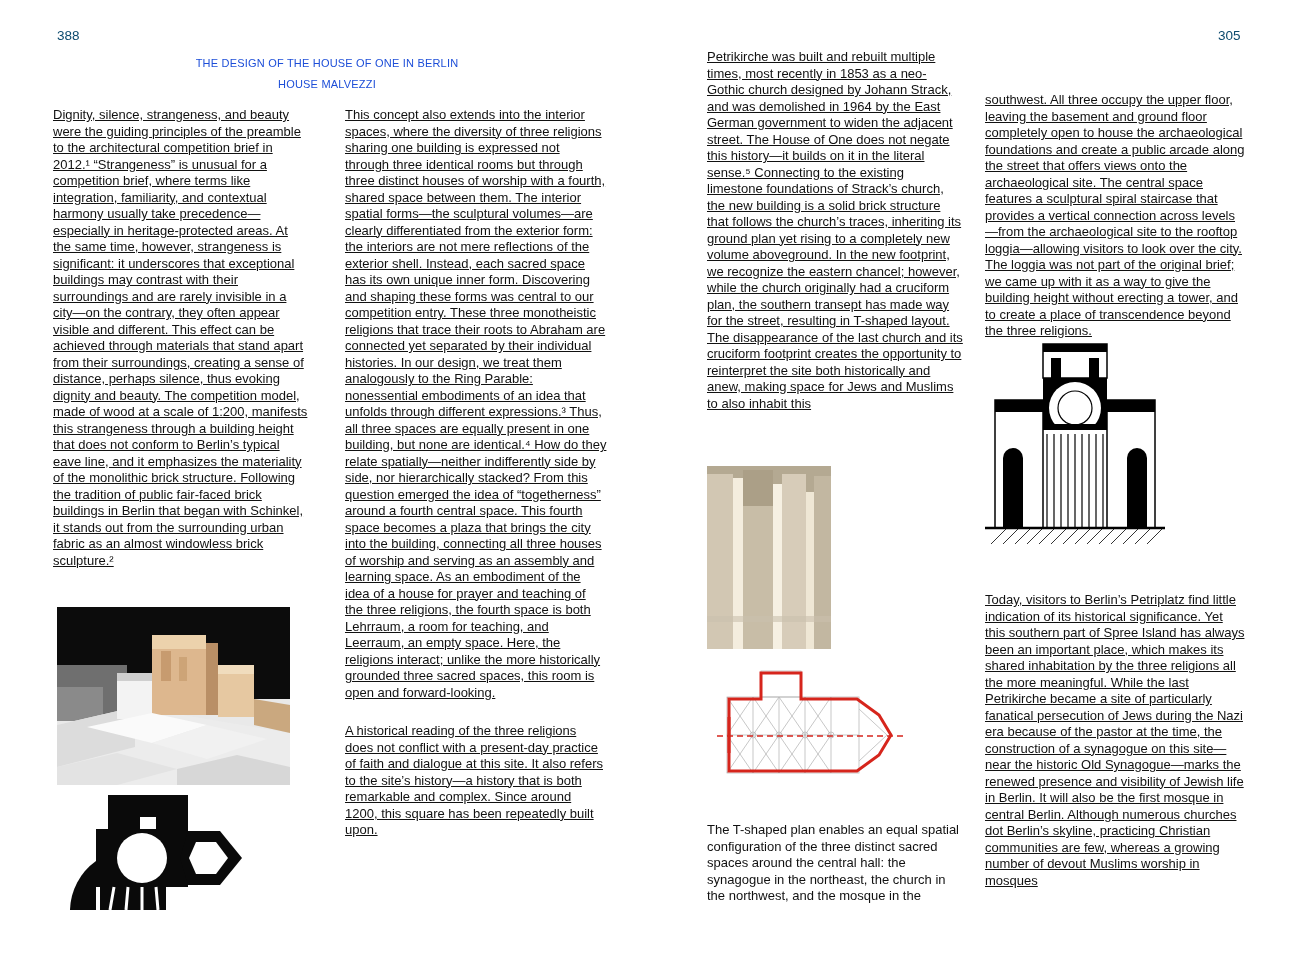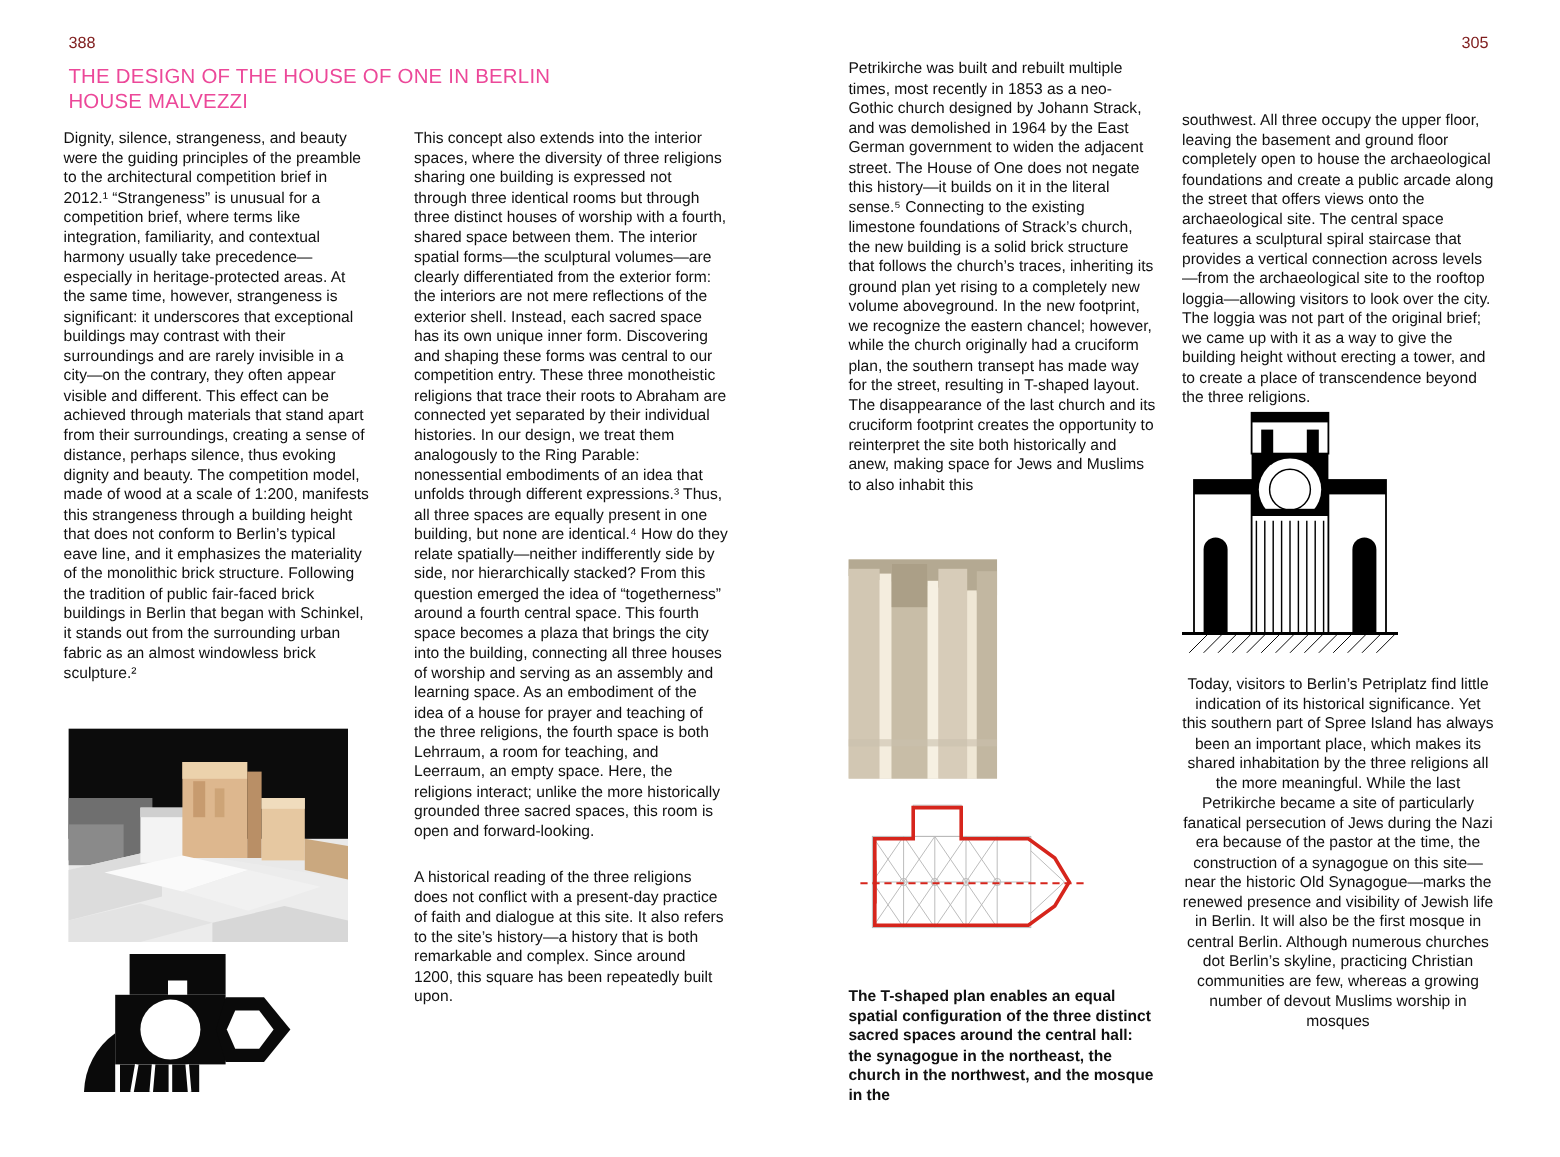--- a/index.html
+++ b/index.html
@@ -1,22 +1,22 @@
 <!DOCTYPE html>
 <html><head>
 <meta charset="utf-8">
 <style>
   html,body{margin:0;padding:0;background:#ffffff;}
   body{font-family:"Liberation Sans","DejaVu Sans",sans-serif;color:#111;}
   .spread{position:relative;width:1300px;height:964px;background:#ffffff;overflow:hidden;}
-  .pagenum{position:absolute;font-size:13.5px;color:#7f1d1d;}
-  .title{position:absolute;left:57px;top:53px;width:540px;text-align:left;
-         font-size:17px;line-height:21px;letter-spacing:.2px;color:#ec4899;}
+  .pagenum{position:absolute;font-size:13.5px;color:#0c4a6e;}
+  .title{position:absolute;left:57px;top:53px;width:540px;text-align:center;
+         font-size:11px;line-height:21px;letter-spacing:.2px;color:#1d4ed8;}
   .col{position:absolute;font-size:13px;line-height:16.5px;text-align:left;color:#111;}
-  .col p{margin:0 0 22px 0;}
+  .col p{margin:0 0 22px 0;text-decoration:underline;}
   .caption{position:absolute;font-size:13px;line-height:16.5px;color:#111;}
   .fig{position:absolute;}
   .fig svg{display:block;}
 </style>
 </head>
 <body>
 
 <div class="spread">
 
   <div class="pagenum" style="left:57px;top:28px;">388</div>
@@ -135,21 +135,21 @@
       </g>
 
       <g stroke="#d6251c" fill="none">
         <path d="M20 42 H52 V16 H92 V42 H148 L170 58 L182 78 L170 98 L148 114 H20 Z" stroke-width="3"></path>
         <line x1="8" y1="79" x2="196" y2="79" stroke-width="1.6" stroke-dasharray="6 4"></line>
         <line x1="20" y1="60" x2="20" y2="96" stroke-width="3"></line>
       </g>
     </svg>
   </div>
 
-  <div class="caption" style="left:707px;top:822px;width:258px;font-weight:bold;">The T-shaped plan enables an equal spatial configuration of the three distinct sacred spaces around the central hall: the synagogue in the northeast, the church in the northwest, and the mosque in the</div>
+  <div class="caption" style="left:707px;top:822px;width:258px;">The T-shaped plan enables an equal spatial configuration of the three distinct sacred spaces around the central hall: the synagogue in the northeast, the church in the northwest, and the mosque in the</div>
 
   <div class="col" style="left:985px;top:49px;width:260px;margin-top:43px;">
     <p>southwest. All three occupy the upper floor, leaving the basement and ground floor completely open to house the archaeological foundations and create a public arcade along the street that offers views onto the archaeological site. The central space features a sculptural spiral staircase that provides a vertical connection across levels—from the archaeological site to the rooftop loggia—allowing visitors to look over the city. The loggia was not part of the original brief; we came up with it as a way to give the building height without erecting a tower, and to create a place of transcendence beyond the three religions.</p>
   </div>
 
   <div class="fig" style="left:985px;top:338px;">
     <svg width="180" height="208" viewBox="0 0 180 208">
       <rect x="0" y="0" width="180" height="208" fill="#ffffff"></rect>
 
       <rect x="58" y="6" width="64" height="34" fill="#ffffff" stroke="#000" stroke-width="1.5"></rect>
@@ -194,17 +194,17 @@
         <line x1="102" y1="206" x2="118" y2="190"></line>
           <line x1="114" y1="206" x2="130" y2="190"></line>
         <line x1="126" y1="206" x2="142" y2="190"></line>
           <line x1="138" y1="206" x2="154" y2="190"></line>
         <line x1="150" y1="206" x2="166" y2="190"></line>
           <line x1="162" y1="206" x2="178" y2="190"></line>
       </g>
     </svg>
   </div>
 
-  <div class="col" style="left:985px;top:562px;width:260px;text-align:center;">
+  <div class="col" style="left:985px;top:592px;width:260px;">
     <p>Today, visitors to Berlin’s Petriplatz find little indication of its historical significance. Yet this southern part of Spree Island has always been an important place, which makes its shared inhabitation by the three religions all the more meaningful. While the last Petrikirche became a site of particularly fanatical persecution of Jews during the Nazi era because of the pastor at the time, the construction of a synagogue on this site—near the historic Old Synagogue—marks the renewed presence and visibility of Jewish life in Berlin. It will also be the first mosque in central Berlin. Although numerous churches dot Berlin’s skyline, practicing Christian communities are few, whereas a growing number of devout Muslims worship in mosques</p>
   </div>
 
 </div>
 
 </body></html>

